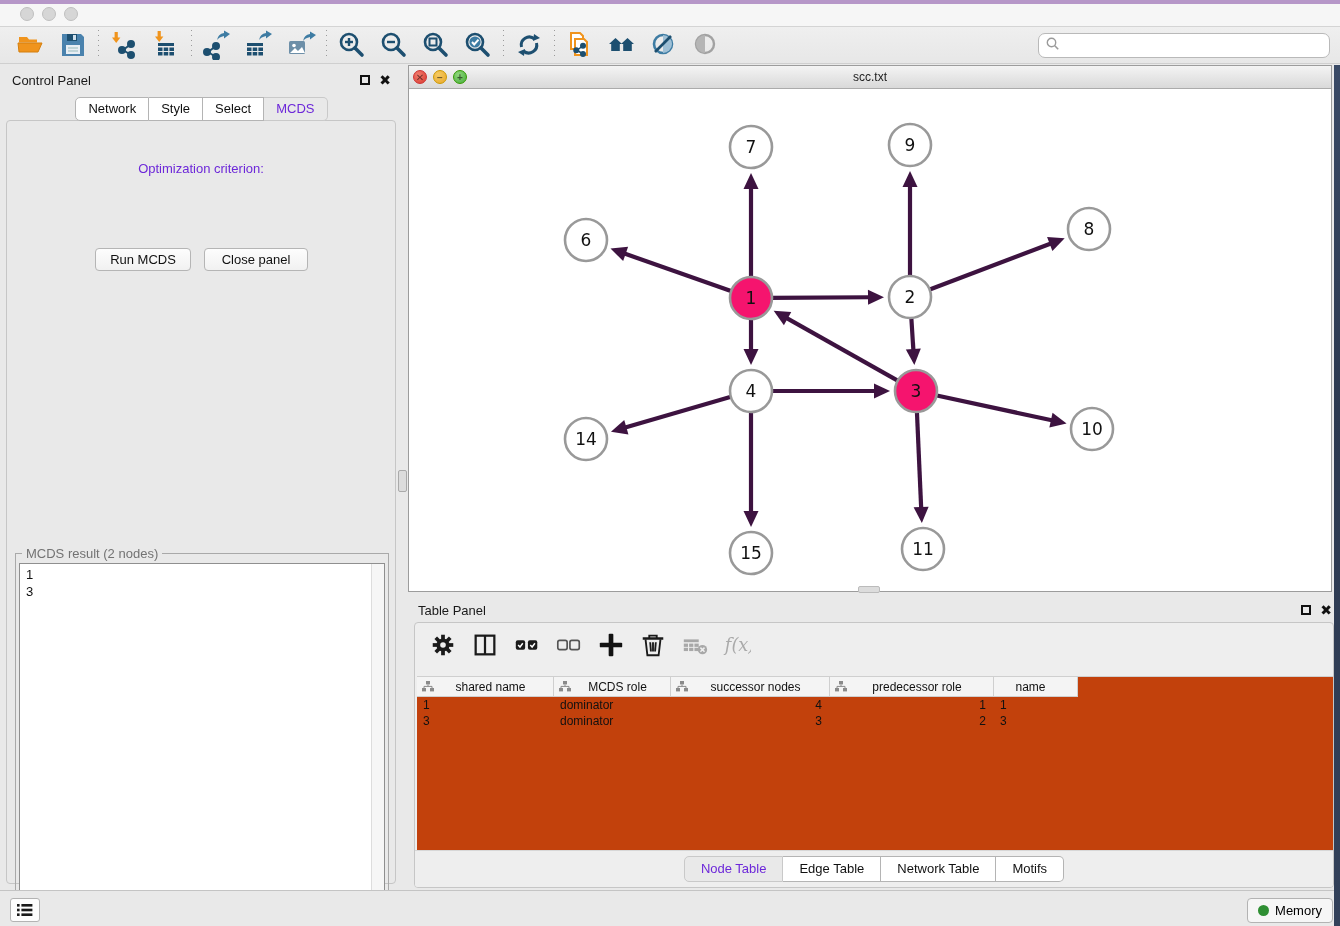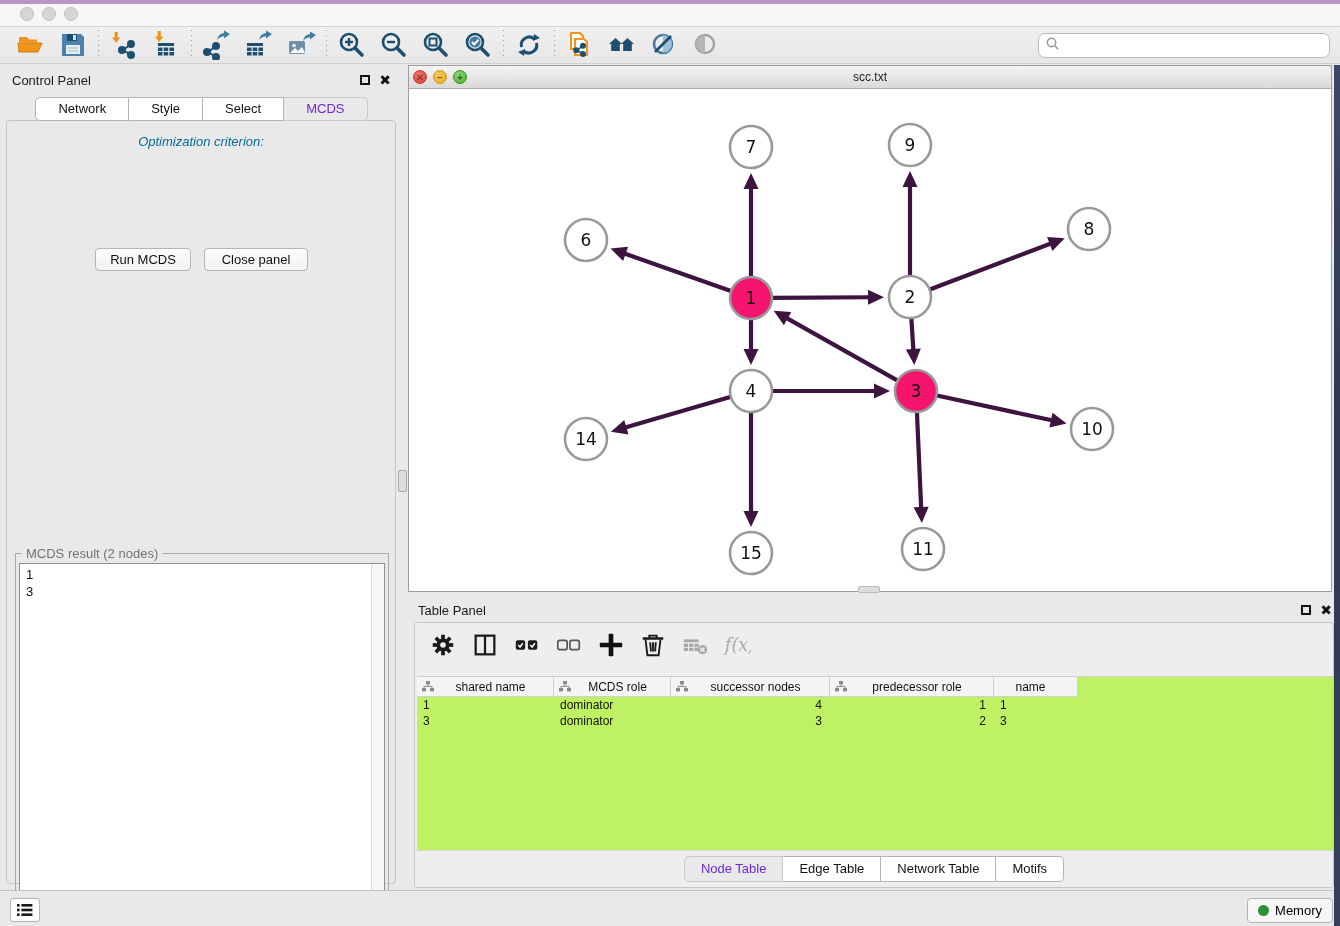--- a/index.html
+++ b/index.html
@@ -26,28 +26,28 @@
     border:1px solid #b9b9b9; border-radius:7px; display:flex; align-items:center; padding-left:6px; }
   #search-input { border:none; outline:none; flex:1; font-size:13px; background:transparent; height:20px; }
 
   
   #control-panel { position:absolute; left:0; top:65px; width:403px; height:825px; background:#e9e9e9; }
   .panel-header { height:30px; display:flex; align-items:center; font-size:13px; color:#1a1a1a; padding:12px 12px; }
   .panel-header .spacer { flex:1; }
   .float-box { width:10px; height:10px; border:2px solid #111; margin-right:9px; cursor:pointer; }
   .close-x { font-size:14px; font-weight:bold; color:#111; cursor:pointer; line-height:10px; }
   #cp-tabs { position:absolute; left:0; top:32px; width:100%; display:flex; justify-content:center; z-index:2; }
-  .tab { font-size:13px; padding:3px 22px 4px; background:#fff; border:1px solid #b4b4b4; border-left-width:0;
+  .tab { font-size:13px; padding:3px 12px 4px; background:#fff; border:1px solid #b4b4b4; border-left-width:0;
     color:#111; cursor:pointer; }
   .tab:first-child { border-left-width:1px; border-top-left-radius:5px; border-bottom-left-radius:5px; }
   .tab:last-child { border-top-right-radius:5px; border-bottom-right-radius:5px; }
   .tab.tab-disabled-look { background:#e9e9e9; color:#6d28d9; border-color:#c9c9c9; }
   #cp-body { position:absolute; left:6px; top:55px; width:390px; height:764px; border:1px solid #c6c6c6;
     border-radius:4px; background:#e9e9e9; }
-  #opt-label { margin-top:13px; text-align:center; font-size:13px; color:#0369a1;font-style:italic; }
+  #opt-label { margin-top:40px; text-align:center; font-size:13px; color:#6d28d9; }
   #criterion-select { position:absolute; left:38px; top:92px; width:308px; height:24px; background:#fff;
     border:1px solid #b9b9b9; border-radius:5px; display:flex; align-items:center; font-size:13px;
     padding-left:12px; cursor:pointer; }
   .stepper { position:absolute; right:7px; top:3px; display:flex; flex-direction:column; gap:2px; }
   .stepper i { width:0; height:0; border-left:4px solid transparent; border-right:4px solid transparent; }
   .stepper .up { border-bottom:5px solid #555; }
   .stepper .dn { border-top:5px solid #555; }
   .cp-btn { position:absolute; top:127px; height:23px; background:linear-gradient(#fdfdfd,#f1f1f1);
     border:1px solid #b5b5b5; border-radius:4px; font-size:13px; color:#111; text-align:center;
     line-height:21px; cursor:pointer; }
@@ -80,21 +80,21 @@
   #nt-max   { left:44px; background:radial-gradient(circle at 35% 30%, #8ed67a, #48ae3d); border:1px solid #390; }
   #net-title { position:absolute; left:0; right:0; top:4px; text-align:center; font-size:12px; color:#222; }
   #graph-svg { position:absolute; left:0; top:23px; }
 
   
   #table-panel { position:absolute; left:408px; top:595px; width:932px; height:295px; }
   #tp-body { position:absolute; left:6px; top:27px; width:920px; height:266px; border:1px solid #c6c6c6;
     border-radius:4px; background:#eeeeee; overflow:hidden; }
   #tp-toolbar { display:flex; align-items:center; gap:14px; padding:10px 0 10px 14px; height:44px; }
   .tp-ico { width:28px; height:26px; display:flex; align-items:center; justify-content:center; cursor:pointer; }
-  #node-table { position:absolute; left:2px; top:53px; width:916px; height:176px; background:#bef264;
+  #node-table { position:absolute; left:2px; top:53px; width:916px; height:176px; background:#c2410c;
     border-top:1px solid #cfcfcf; }
   #table-header { display:flex; height:20px; }
   .th-cell { background:#f4f4f4; border-right:1px solid #cfcfcf; border-bottom:1px solid #cfcfcf;
     display:flex; align-items:center; font-size:12px; color:#111; position:relative; }
   .th-cell .tree-ico { margin:0 4px 0 5px; flex:0 0 auto; }
   .th-cell .th-label { flex:1; text-align:center; padding-right:10px; }
   .tr-row { display:flex; height:16px; font-size:12px; color:#111; }
   .td-cell { padding:0 8px 0 6px; line-height:16px; white-space:nowrap; overflow:hidden; }
   .td-right { text-align:right; }
   #tp-tabbar { position:absolute; left:0; bottom:0; width:100%; height:37px; background:#eeeeee;

